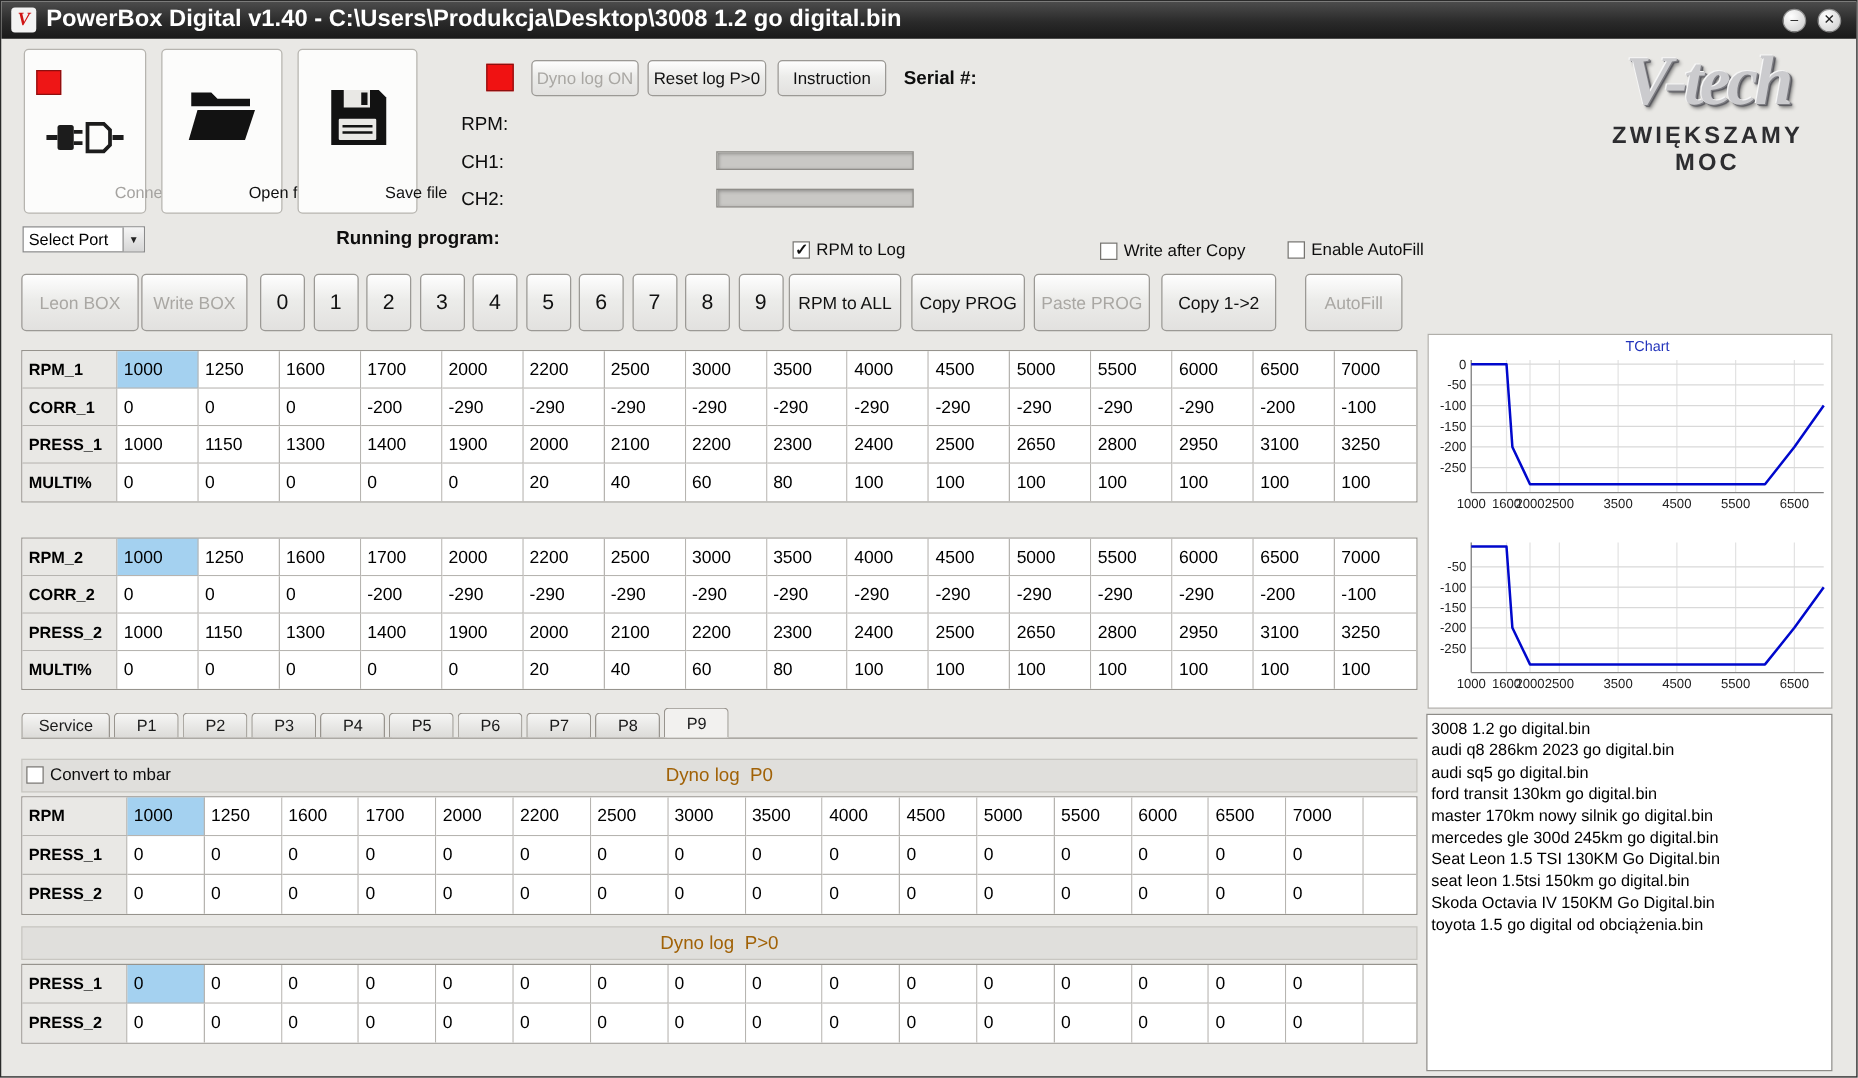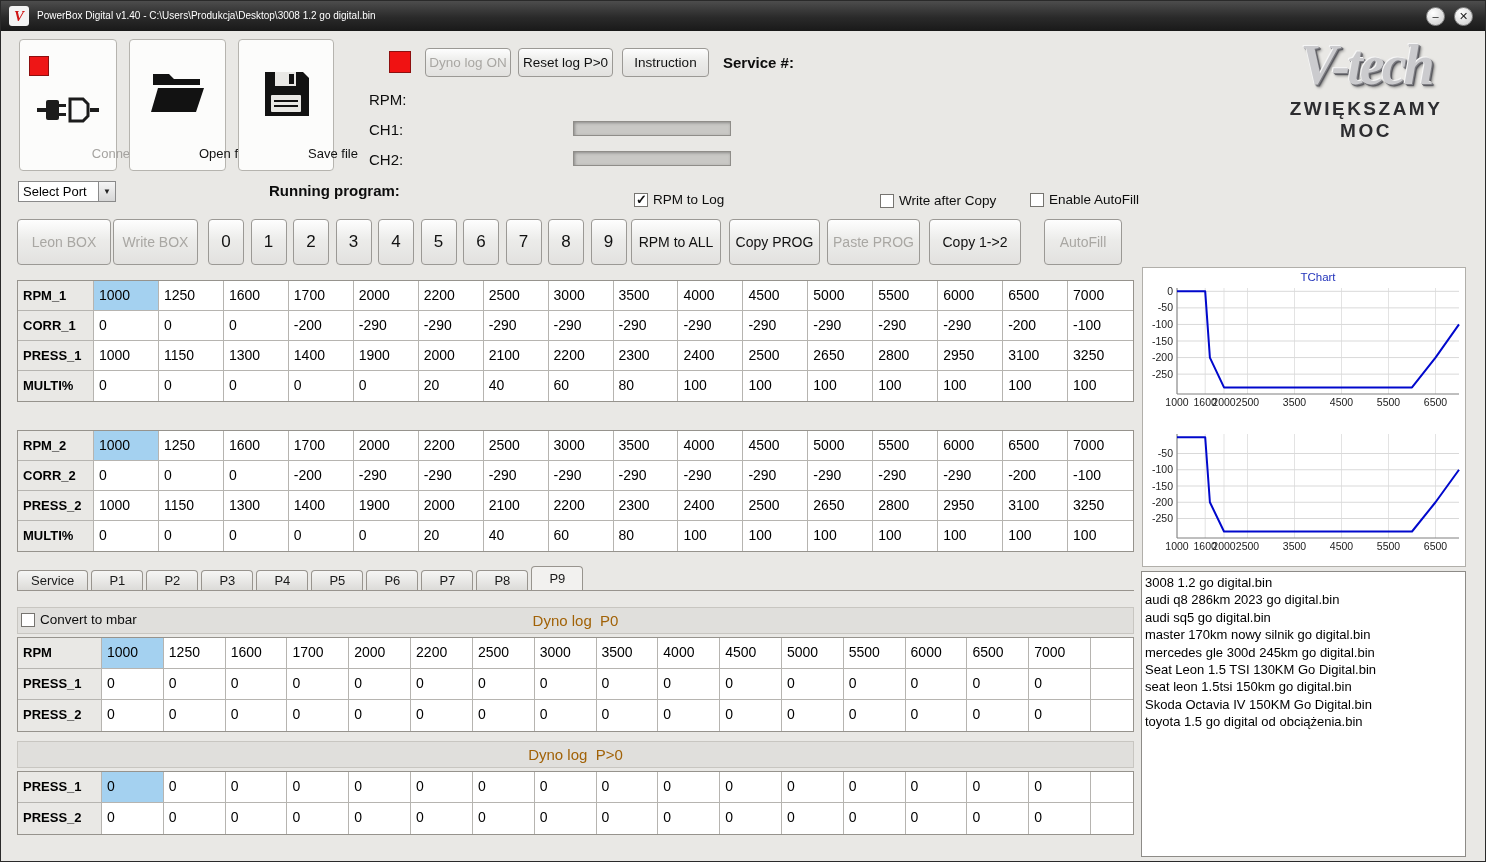--- a/index.html
+++ b/index.html
@@ -6,21 +6,21 @@
   html,body{width:1486px;height:862px;}
   body{font-family:"Liberation Sans",sans-serif;background:#666;}
   .window{position:relative;width:1486px;height:862px;background:#e9e8e5;overflow:hidden;border:1px solid #2a2a2a;}
 
   
   .titlebar{position:absolute;top:0;left:0;width:100%;height:30px;
     background:linear-gradient(180deg,#4d4d4d,#2a2a2a 55%,#191919);color:#fff;}
   .app-icon{position:absolute;left:8px;top:5px;width:20px;height:20px;background:#f3f3f3;
     border-radius:3px;color:#cf1414;font-weight:bold;font-style:italic;text-align:center;
     line-height:20px;font-size:15px;font-family:"Liberation Serif",serif;}
-  .title-text{position:absolute;left:36px;top:0;line-height:30px;font-size:10px;font-weight:normal;}
+  .title-text{position:absolute;left:36px;top:0;line-height:30px;font-size:19px;font-weight:bold;}
   .winbtn{position:absolute;top:6px;width:19px;height:19px;border-radius:50%;
     background:radial-gradient(circle at 35% 30%,#ffffff,#c9c9c9);border:1px solid #8d8d8d;
     color:#222;font-size:11px;line-height:16px;text-align:center;cursor:pointer;}
   .winbtn.min{right:40px;}
   .winbtn.close{right:12px;}
 
   
   .toolbtn{position:absolute;top:38px;height:132px;background:#fcfcfb;border:1px solid #b6b4af;
     border-radius:4px;cursor:pointer;font-family:inherit;}
   .toolbtn .ticon{position:absolute;top:30px;left:50%;transform:translateX(-50%);}
@@ -147,21 +147,21 @@
         <rect x="13" y="35" width="24" height="2" fill="#121212"></rect>
       </svg>
     </span>
     <span class="tlabel">Save file</span>
   </button>
 
   <div class="big-red"></div>
   <button class="btn small disabled" style="left:424px;top:47px;width:86px;">Dyno log ON</button>
   <button class="btn small" style="left:517px;top:47px;width:95px;">Reset log P&gt;0</button>
   <button class="btn small" style="left:621px;top:47px;width:87px;">Instruction</button>
-  <div class="lbl bold" style="left:722px;top:53px;">Service #:</div>
+  <div class="lbl bold" style="left:722px;top:53px;">Serial #:</div>
 
   <div class="lbl" style="left:368px;top:90px;">RPM:</div>
   <div class="lbl" style="left:368px;top:120px;">CH1:</div>
   <div class="lbl" style="left:368px;top:150px;">CH2:</div>
   <div class="pbar" style="left:572px;top:120px;"></div>
   <div class="pbar" style="left:572px;top:150px;"></div>
 
   <div class="lbl bold" style="left:268px;top:181px;">Running program:</div>
 
   <div class="combo">
@@ -555,20 +555,21 @@
         <line x1="34" y1="8" x2="34" y2="112" stroke="#7f7f7f"></line>
         <line x1="34" y1="112" x2="316" y2="112" stroke="#7f7f7f"></line>
         <polyline points="34,11.25 45.75,11.25 62.2,11.25 66.9,76.25 81,105.5 90.4,105.5 104.5,105.5 128,105.5 151.5,105.5 175,105.5 198.5,105.5 222,105.5 245.5,105.5 269,105.5 292.5,76.25 316,43.75" fill="none" stroke="#0008cc" stroke-width="2" stroke-linejoin="round"></polyline>
       </svg>
   </div>
 
   <div class="file-list">
       <div class="file-item">3008 1.2 go digital.bin</div>
       <div class="file-item">audi q8 286km 2023 go digital.bin</div>
       <div class="file-item">audi sq5 go digital.bin</div>
+      <div class="file-item">ford transit 130km go digital.bin</div>
       <div class="file-item">master 170km nowy silnik go digital.bin</div>
       <div class="file-item">mercedes gle 300d 245km go digital.bin</div>
       <div class="file-item">Seat Leon 1.5 TSI 130KM Go Digital.bin</div>
       <div class="file-item">seat leon 1.5tsi 150km go digital.bin</div>
       <div class="file-item">Skoda Octavia IV 150KM Go Digital.bin</div>
       <div class="file-item">toyota 1.5 go digital od obciążenia.bin</div>
     </div>
 
   <div class="brand">
     <div class="brand-logo">V-tech</div>

